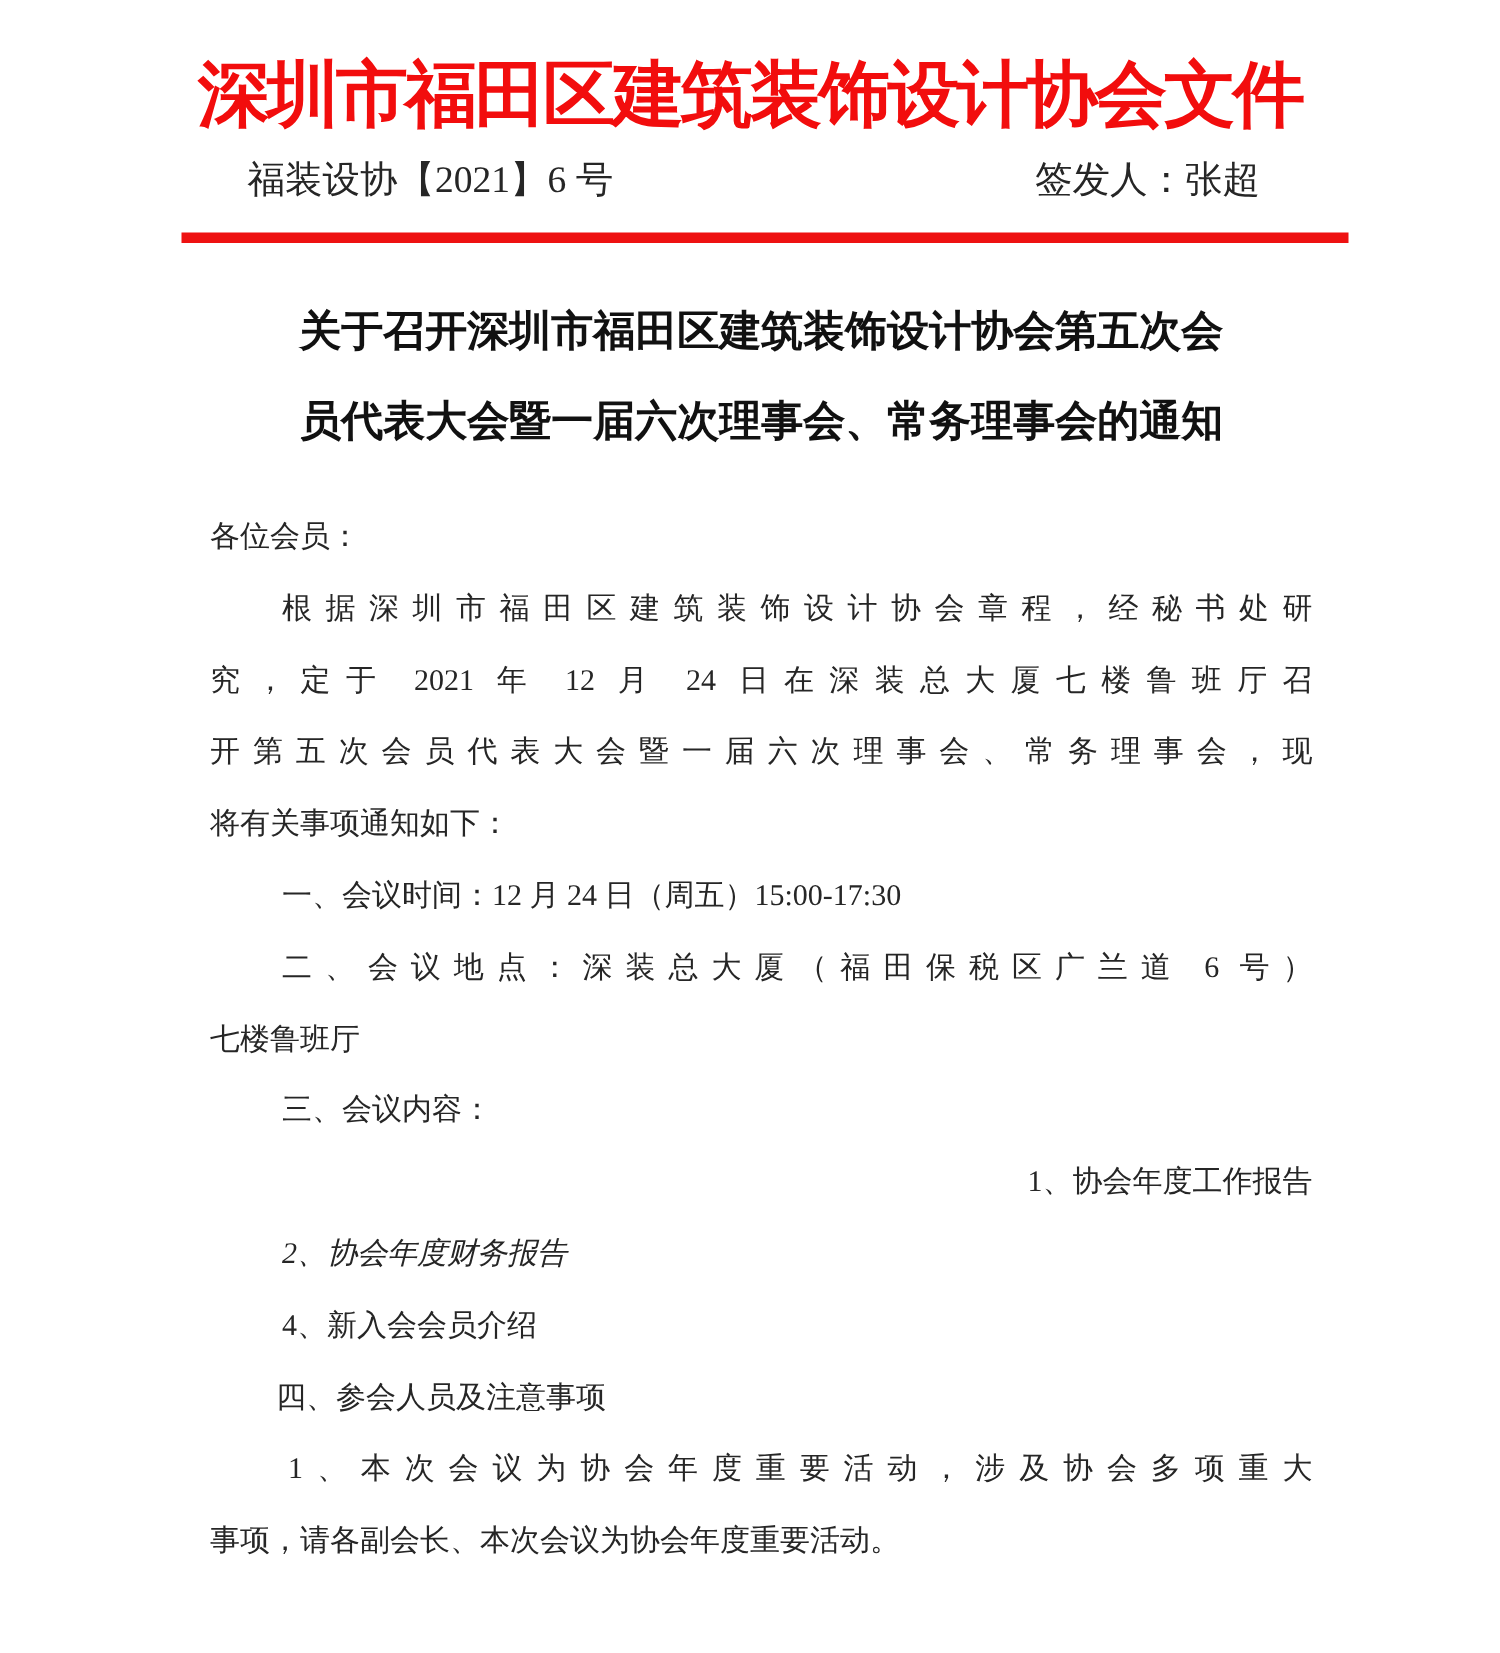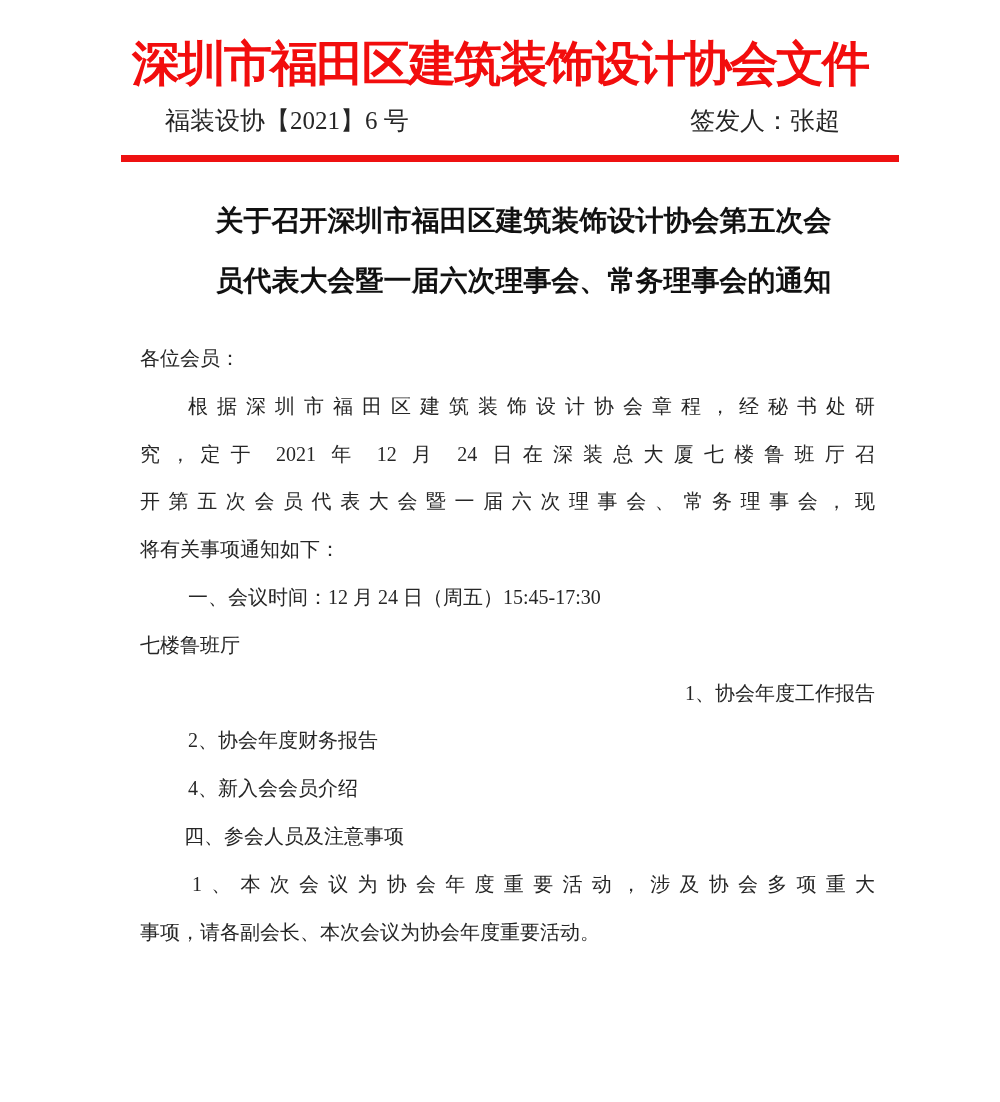--- a/index.html
+++ b/index.html
@@ -32,21 +32,21 @@
     font-size:25px;line-height:34px;color:var(--ink);
     white-space:nowrap;
     gap:48px;
   }
   .red-rule{
     position:absolute;top:155px;left:121px;
     width:778px;height:7px;
     background:var(--rule);
   }
   .notice-title{
-    position:absolute;top:191px;left:156px;width:735px;
+    position:absolute;top:191px;left:140px;width:735px;
     text-align:center;
     font-family:"Liberation Sans","DejaVu Sans",sans-serif;
     font-weight:700;
     font-size:28px;line-height:60px;
     color:var(--title-ink);
     white-space:nowrap;
   }
   .doc-body{
     position:absolute;top:335px;left:140px;width:735px;
     font-size:20px;line-height:47.8px;
@@ -78,21 +78,23 @@
   <div>员代表大会暨一届六次理事会、常务理事会的通知</div>
 </div>
 
 <div class="doc-body">
 
 <div class="body-line">各位会员：</div>
     <div class="body-line justify" style="text-indent: 2.4em;">根据深圳市福田区建筑装饰设计协会章程，经秘书处研</div>
     <div class="body-line justify">究，定于 2021 年 12 月 24 日在深装总大厦七楼鲁班厅召</div>
     <div class="body-line justify">开第五次会员代表大会暨一届六次理事会、常务理事会，现</div>
     <div class="body-line">将有关事项通知如下：</div>
-    <div class="body-line" style="text-indent: 2.4em;">一、会议时间：12 月 24 日（周五）15:45-17:30</div>
+    <div class="body-line" style="text-indent: 2.4em;">一、会议时间：12 月 24 日（周五）15:00-17:30</div>
+    <div class="body-line justify" style="text-indent: 2.4em;">二、会议地点：深装总大厦（福田保税区广兰道 6 号）</div>
     <div class="body-line">七楼鲁班厅</div>
+    <div class="body-line" style="text-indent: 2.4em;">三、会议内容：</div>
     <div class="body-line" style="text-indent: 2.4em; text-align: right;">1、协会年度工作报告</div>
-    <div class="body-line" style="text-indent: 2.4em;">2、协会年度财务报告</div>
+    <div class="body-line" style="text-indent: 2.4em; font-style: italic;">2、协会年度财务报告</div>
     <div class="body-line" style="text-indent: 2.4em;">4、新入会会员介绍</div>
     <div class="body-line" style="text-indent: 2.2em;">四、参会人员及注意事项</div>
     <div class="body-line justify" style="text-indent: 2.6em;">1、本次会议为协会年度重要活动，涉及协会多项重大</div>
     <div class="body-line">事项，请各副会长、本次会议为协会年度重要活动。</div>
   </div>
 
 </body></html>

